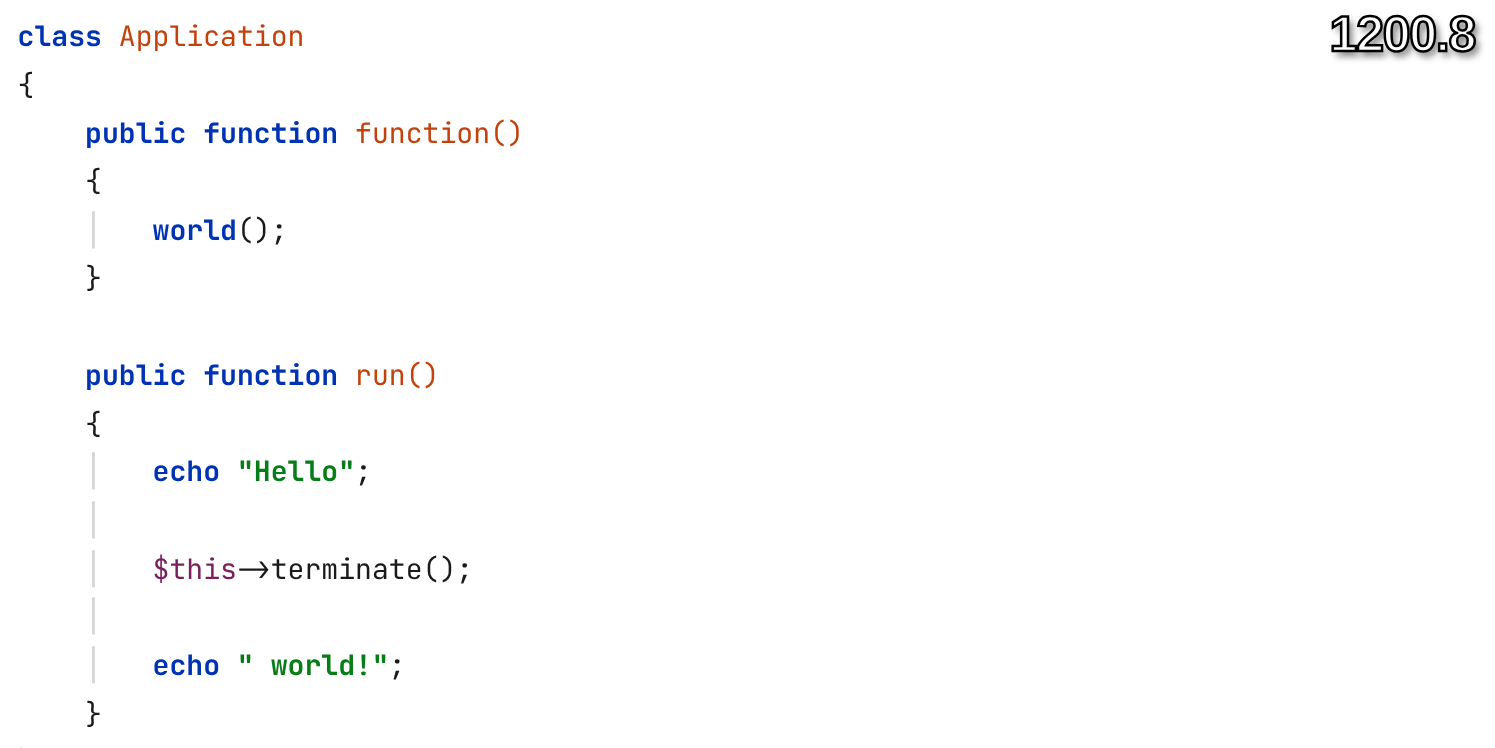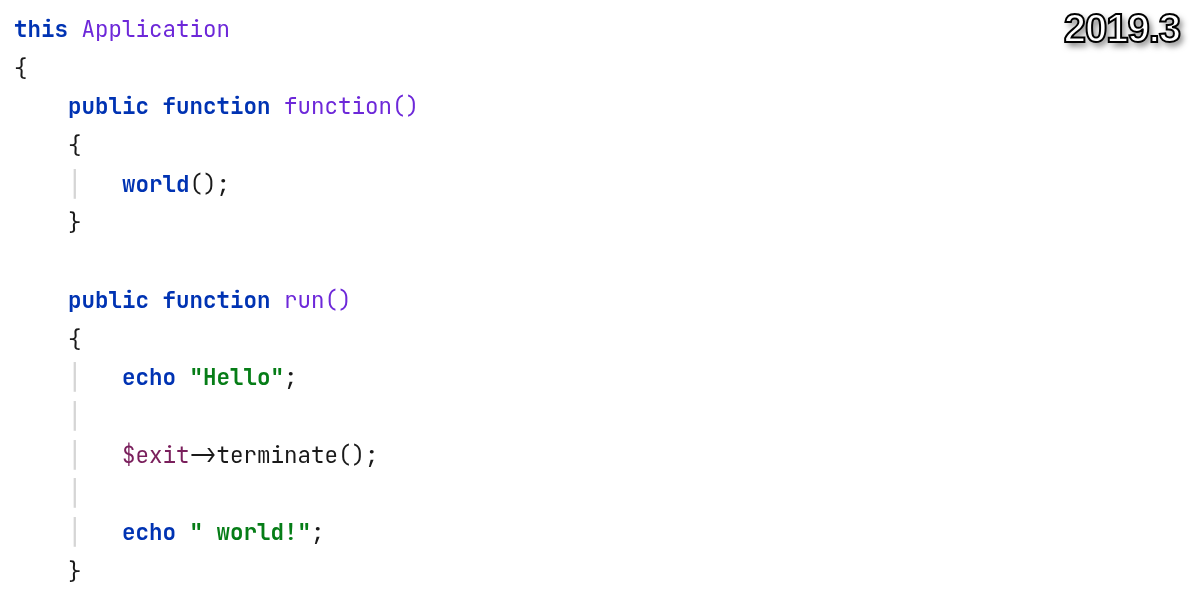--- a/index.html
+++ b/index.html
@@ -24,39 +24,39 @@
       right: 16px;
       font-family: "Arial Black", Arial, sans-serif;
       font-size: 40px;
       font-weight: 900;
       color: #ffffff;
       -webkit-text-stroke: 2px #000000;
       text-shadow: 3px 4px 6px rgba(0,0,0,0.55);
       letter-spacing: -1px;
     }
     .kw { color: #0033b3; font-weight: bold; }
-    .fn { color: #6d28d9; }
+    .fn { color: #c2410c; }
     .str { color: #067d17; font-weight: bold; }
     .var { color: #7a1f5c; }
     .punct { color: #1a1a1a; }
     .guide { color: #d5d5d5; }
   </style>
 </head>
 <body>
 
-<div class="version-badge">2019.3</div>
+<div class="version-badge">1200.8</div>
 
-<div class="code-block"><span><span class="kw">this</span><span class="fn"> Application</span></span>
+<div class="code-block"><span><span class="kw">class</span><span class="fn"> Application</span></span>
 <span class="punct">{</span>
 <span><span>    </span><span class="kw">public</span><span> </span><span class="kw">function</span><span class="fn"> function()</span></span>
 <span><span>    </span><span class="punct">{</span></span>
 <span><span>    </span><span class="guide">│   </span><span class="kw">world</span><span class="punct">();</span></span>
 <span><span>    </span><span class="punct">}</span></span>
 <span> </span>
 <span><span>    </span><span class="kw">public</span><span> </span><span class="kw">function</span><span class="fn"> run()</span></span>
 <span><span>    </span><span class="punct">{</span></span>
 <span><span>    </span><span class="guide">│   </span><span class="kw">echo</span><span class="str"> "Hello"</span><span class="punct">;</span></span>
 <span><span>    </span><span class="guide">│</span></span>
-<span><span>    </span><span class="guide">│   </span><span class="var">$exit</span><span class="punct">-&gt;terminate();</span></span>
+<span><span>    </span><span class="guide">│   </span><span class="var">$this</span><span class="punct">-&gt;terminate();</span></span>
 <span><span>    </span><span class="guide">│</span></span>
 <span><span>    </span><span class="guide">│   </span><span class="kw">echo</span><span class="str"> " world!"</span><span class="punct">;</span></span>
 <span><span>    </span><span class="punct">}</span></span>
 <span class="punct">}</span></div>
 
 </body></html>

